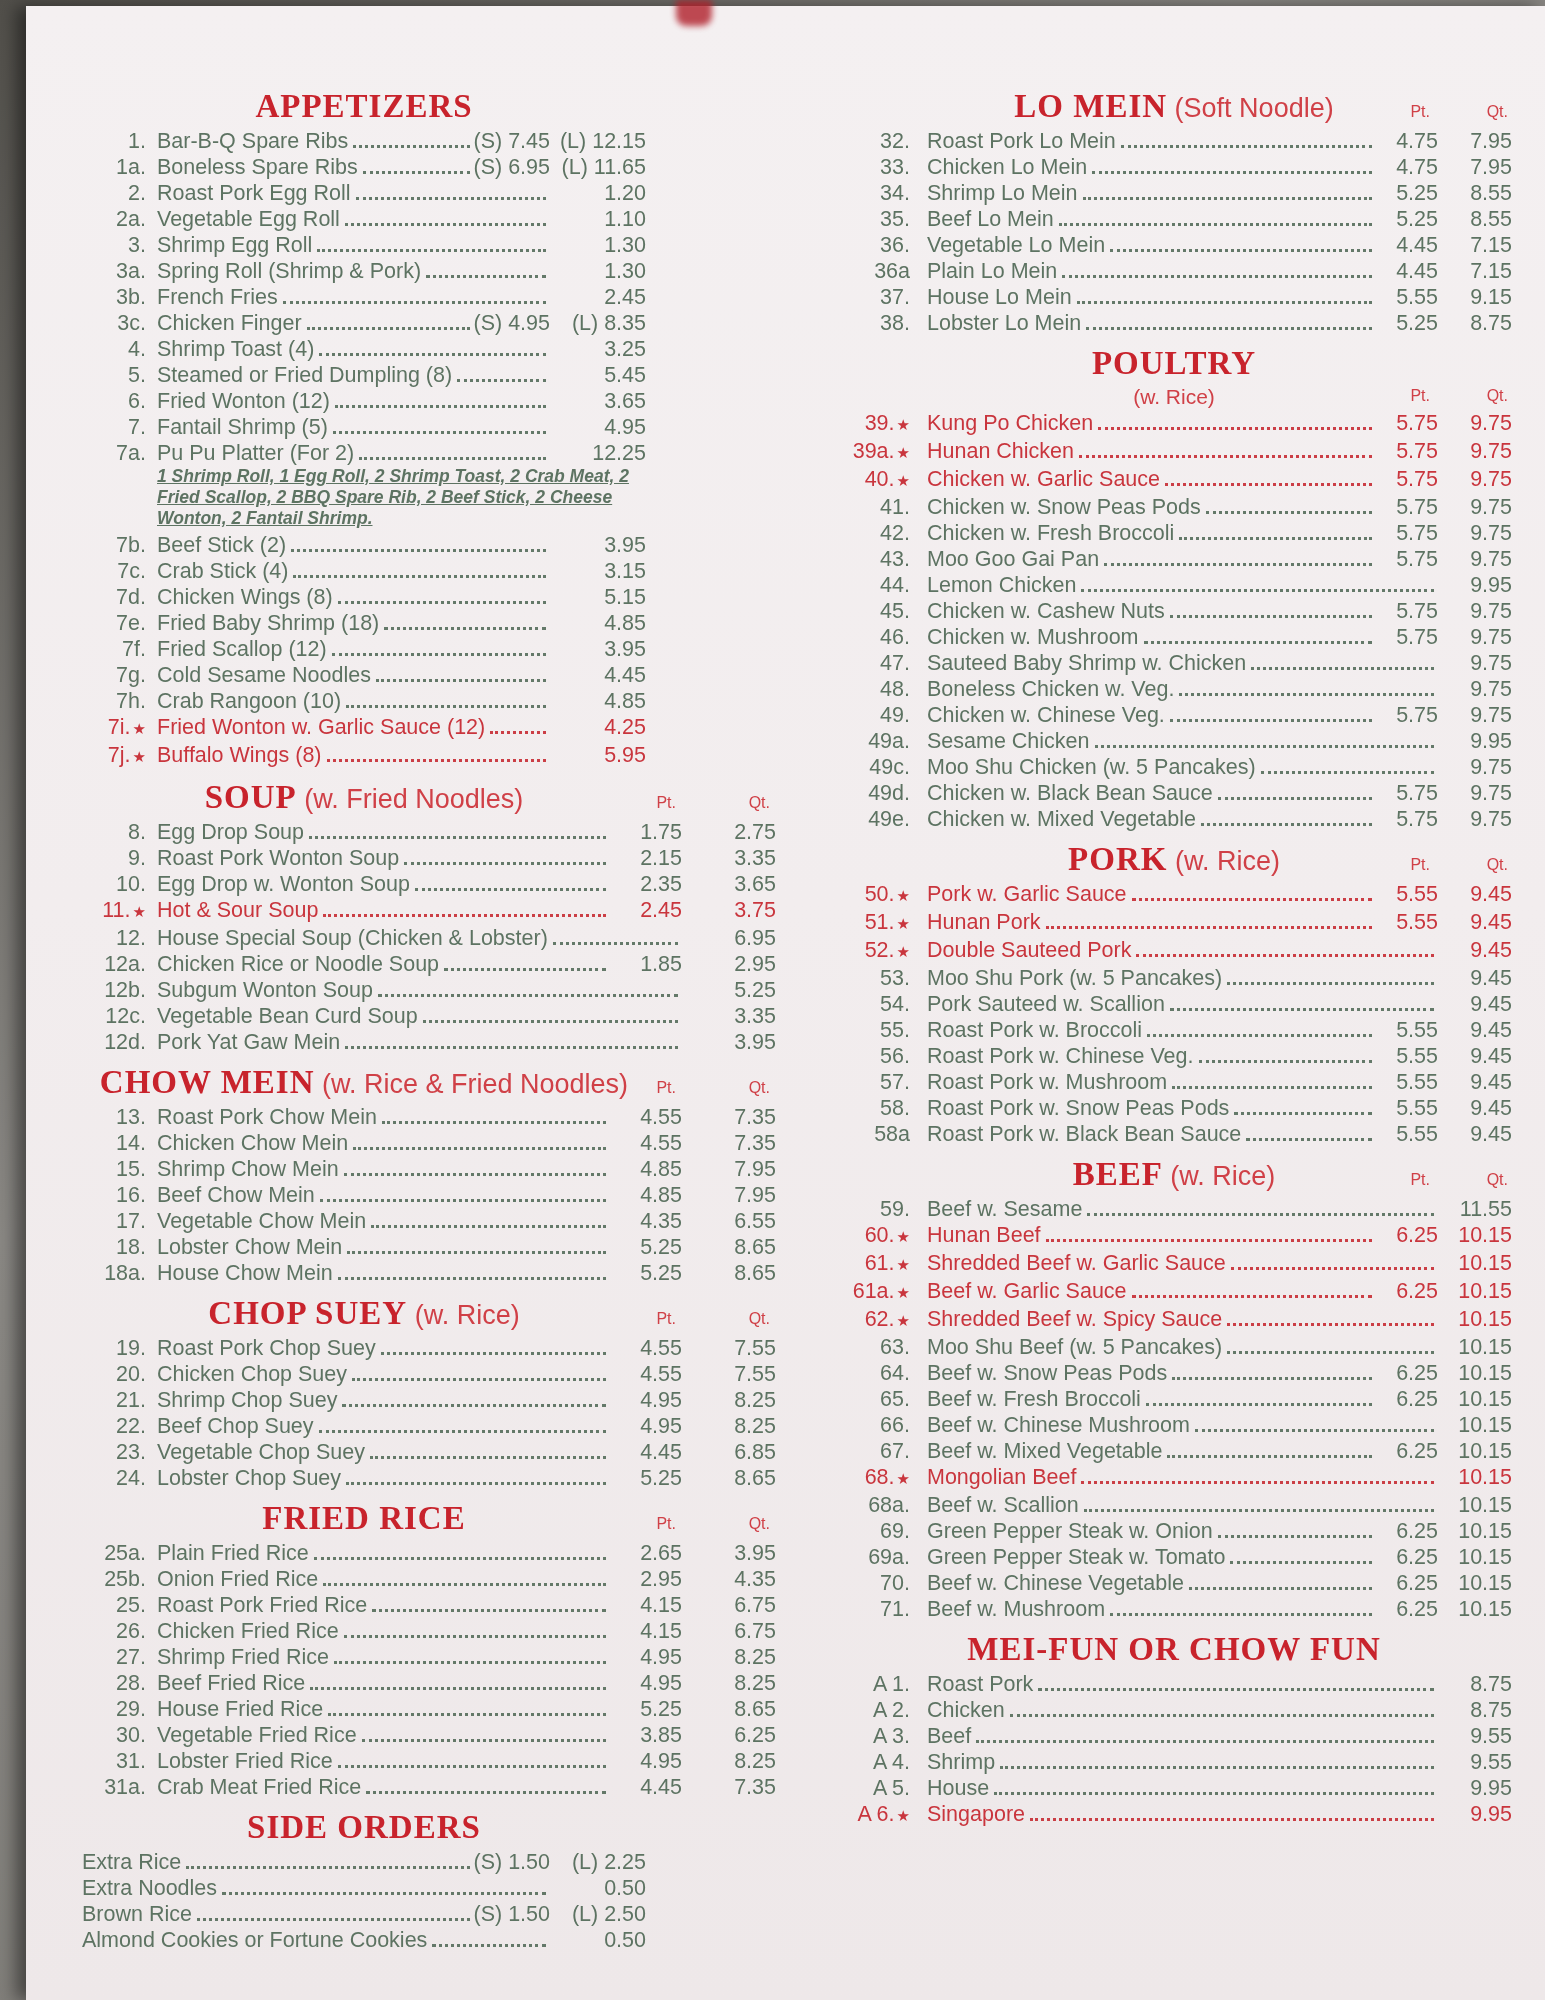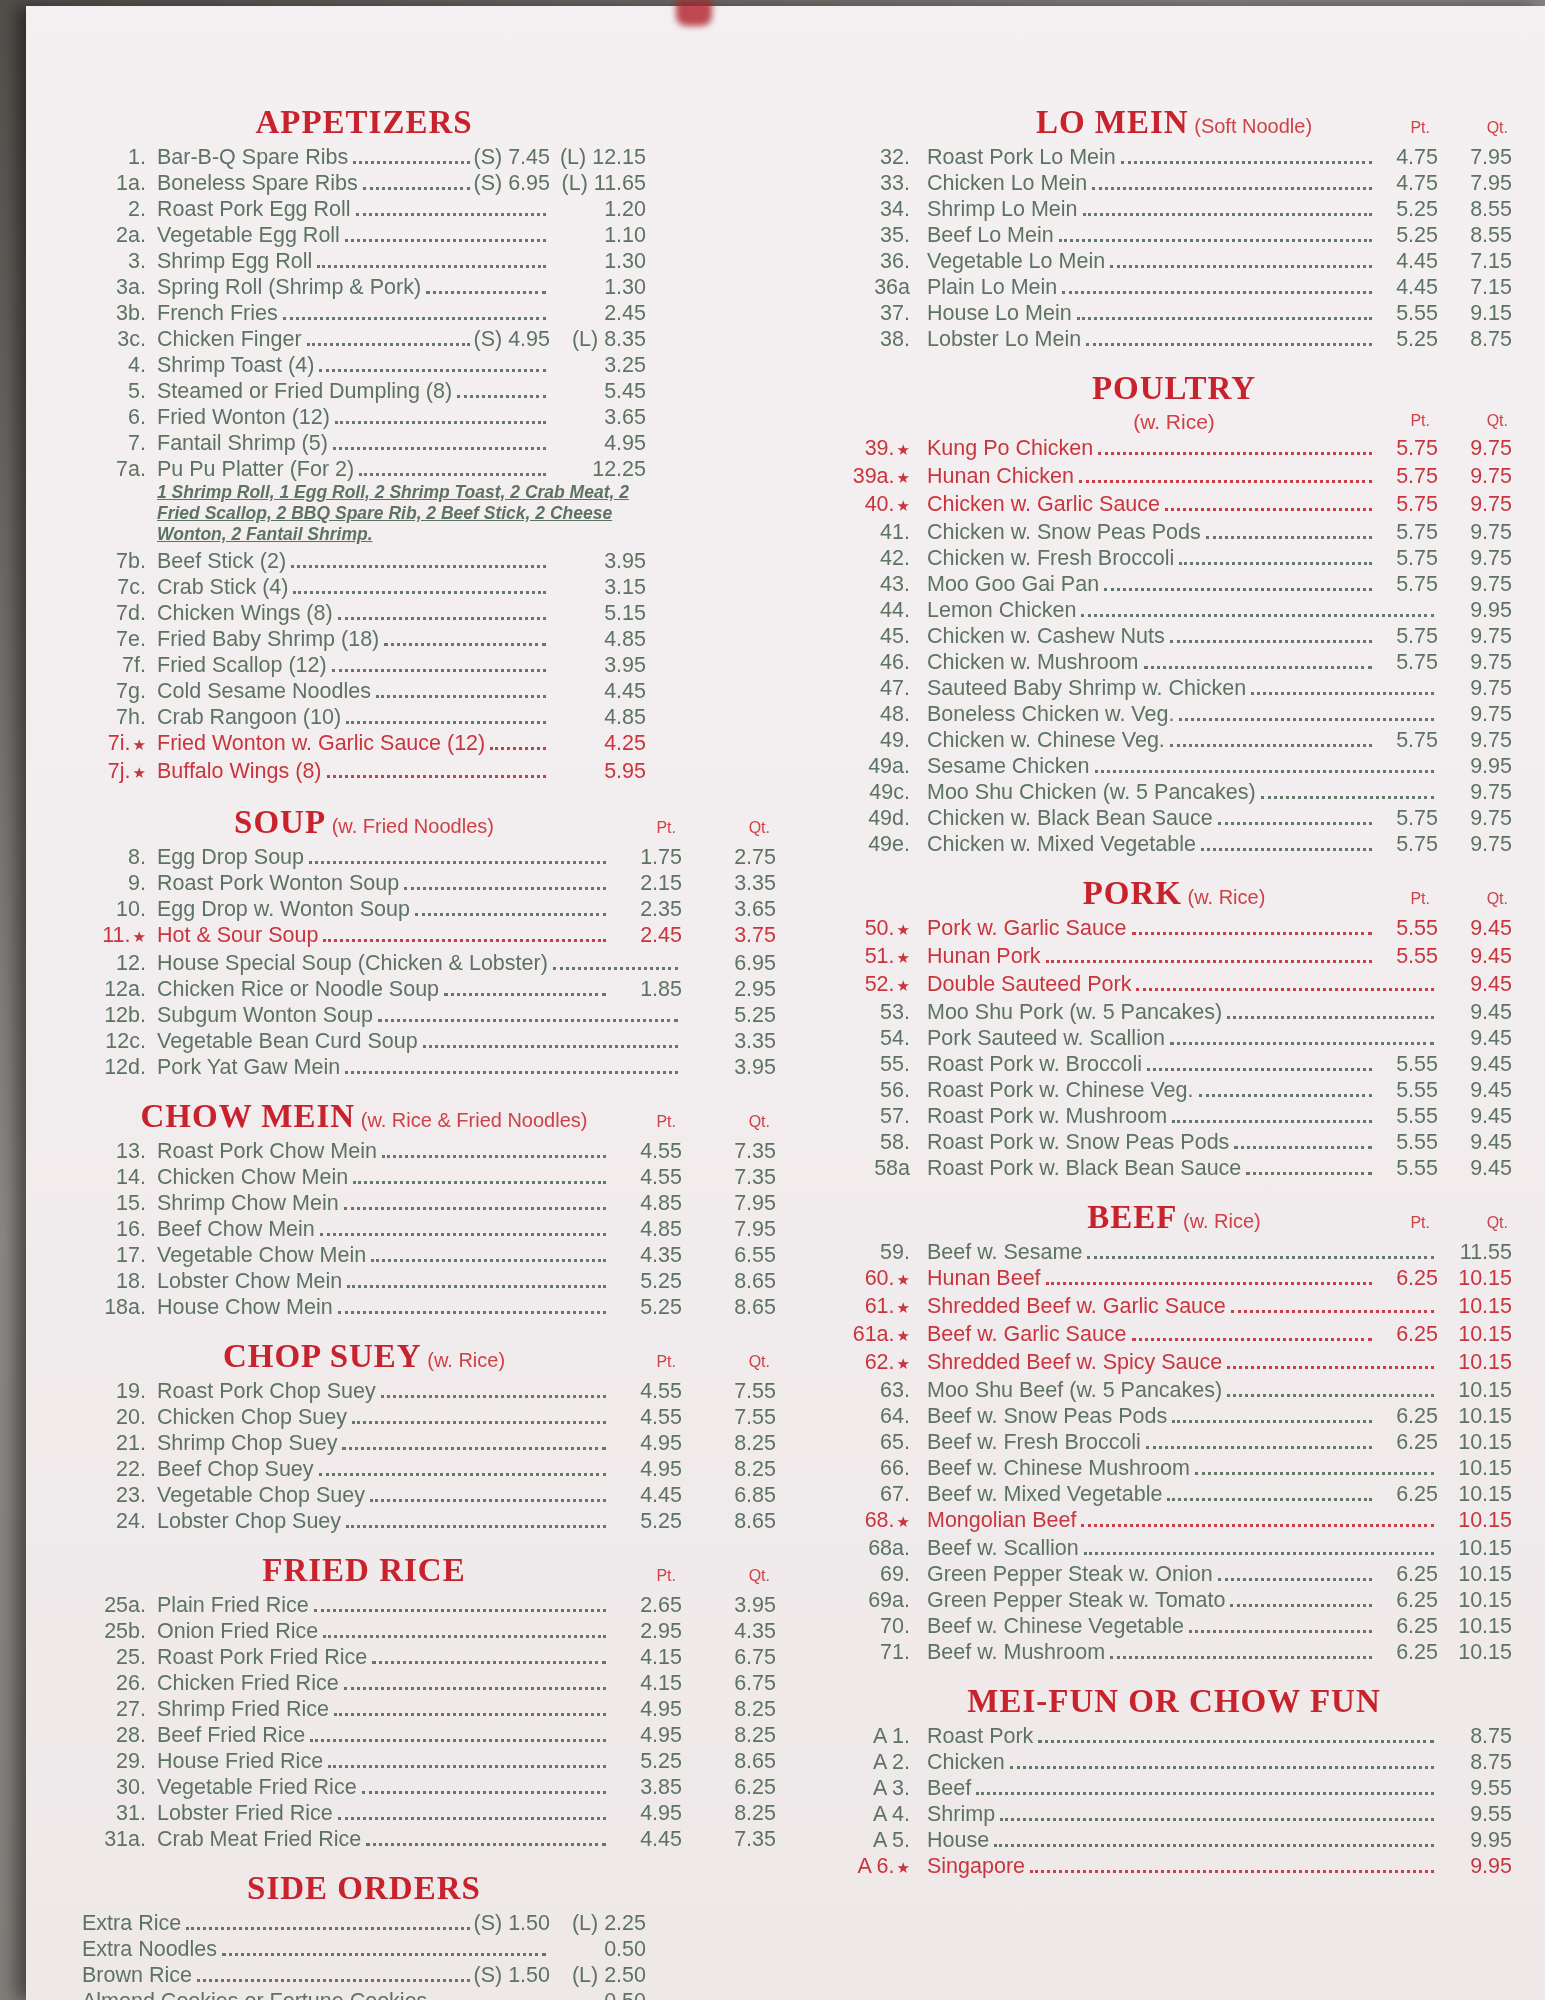--- a/index.html
+++ b/index.html
@@ -14,24 +14,24 @@
     box-shadow:-10px 0 16px rgba(0,0,0,.45);
   }
   .smudge{
     position:absolute;left:676px;top:0;width:36px;height:26px;
     background:#b01f2a;border-radius:0 0 10px 10px;filter:blur(3px);opacity:.8;
   }
   .col{position:absolute;top:86px;color:#5d7362;}
   .col-left{left:82px;width:694px;}
   .col-right{left:836px;width:676px;}
   .section{position:relative;margin-bottom:9px;}
-  .sec-head{position:relative;text-align:center;color:#c8232c;line-height:1.12;margin:18px 0 3px;}
+  .sec-head{position:relative;text-align:center;color:#c8232c;line-height:1.12;margin:2px 0 3px;}
   .col-left .sec-head{padding-right:130px;}
   .sec-title{font-family:"Liberation Serif","DejaVu Serif",serif;font-weight:bold;font-size:33px;letter-spacing:1px;}
-  .sec-note{font-size:20px;color:#d04047;}
+  .sec-note{font-size:27px;color:#d04047;}
   .sec-note.big{font-size:21px;}
   .sec-head.sub{margin-top:0;margin-bottom:2px;}
   .hl{position:absolute;bottom:4px;font-size:16px;color:#d04047;}
   .col-left .hl-pt{right:100px;}
   .col-left .hl-qt{right:6px;}
   .col-right .hl-pt{right:82px;}
   .col-right .hl-qt{right:4px;}
   .row{display:flex;align-items:baseline;font-size:21.5px;line-height:26px;white-space:nowrap;}
   .num{flex:none;width:64px;text-align:right;padding-right:11px;}
   .col-right .num{width:74px;padding-right:17px;}

